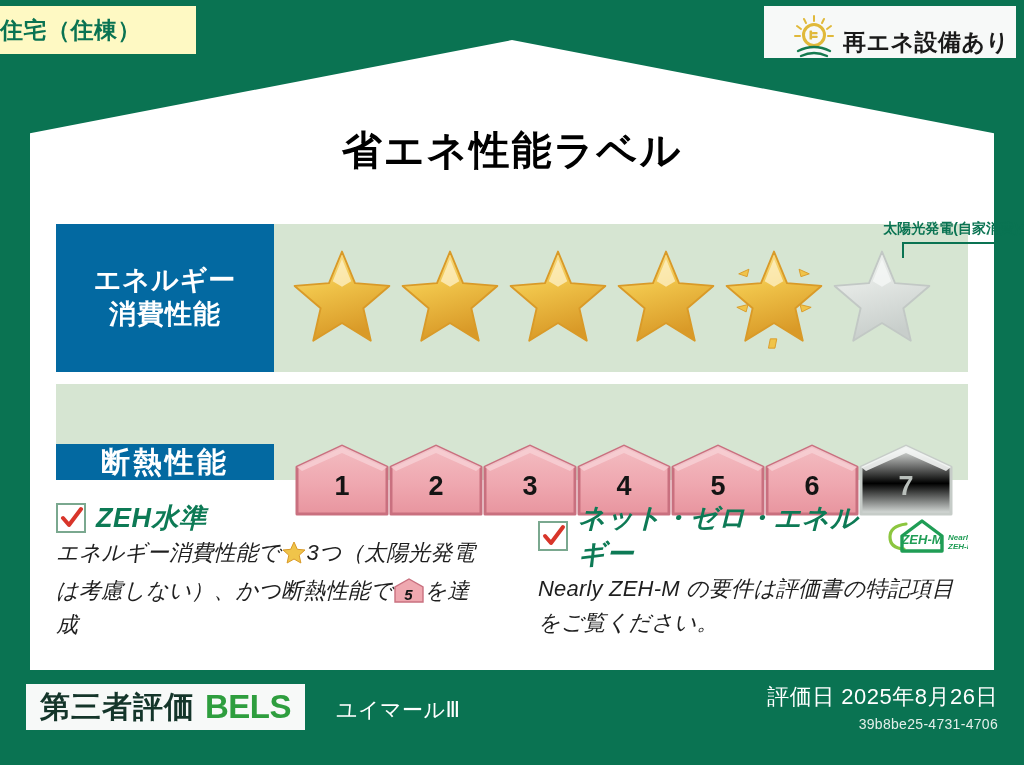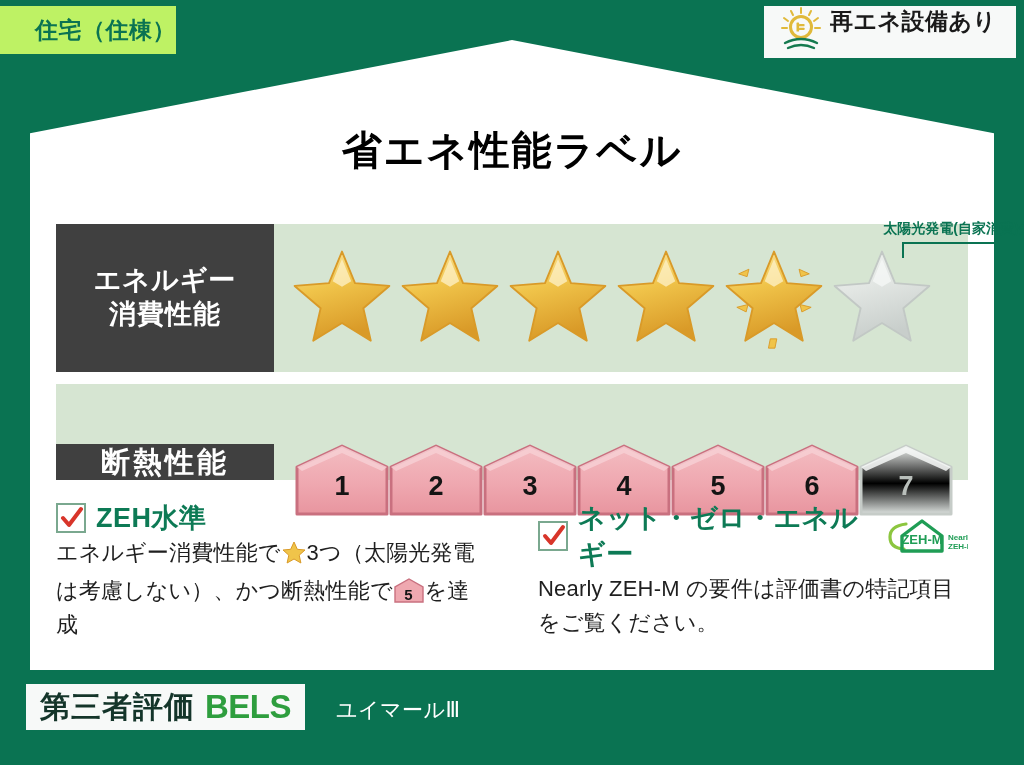--- a/index.html
+++ b/index.html
@@ -7,36 +7,36 @@
     width:1024px;height:765px;
     background:#0a7352;
     font-family:"Liberation Sans","DejaVu Sans",sans-serif;
     overflow:hidden;
     position:relative;
   }
 
   
   .cat-tag{
     position:absolute;left:0;top:6px;
-    width:176px;height:48px;
-    background:#bef264;
-    display:flex;align-items:center;justify-content:flex-end;
+    width:196px;height:48px;
+    background:#fef9c3;
+    display:flex;align-items:center;justify-content:flex-start;
     z-index:6;
   }
   .cat-tag span{
     color:#0a7352;font-size:23px;font-weight:bold;letter-spacing:.5px;
   }
 
   
   .renew-badge{
     position:absolute;right:8px;top:6px;
     height:52px;width:252px;
     background:#f7f9f8;
-    display:flex;align-items:flex-start;
-    padding-left:14px;box-sizing:border-box;
+    display:flex;align-items:flex-end;
+    padding-left:27px;box-sizing:border-box;
     z-index:6;
   }
   .renew-badge .sun-ico{width:46px;height:44px;flex:0 0 46px;}
   .renew-badge .rb-txt{
     color:#1a1a1a;font-size:23px;font-weight:bold;margin-left:6px;letter-spacing:.5px;
   }
 
   
   .card{
     position:absolute;
@@ -66,21 +66,21 @@
 
   
   .perf-row{
     position:absolute;left:26px;width:912px;
     display:flex;background:#d6e5d2;
   }
   .row-energy{top:184px;height:148px;}
   .row-insul{top:344px;height:96px;align-items:flex-end;}
 
   .row-label{
-    flex:0 0 218px;background:#404040;
+    flex:0 0 218px;background:#0369a1;
     display:flex;flex-direction:column;
     align-items:center;justify-content:center;
     color:#fff;font-weight:bold;
   }
   .row-label .l1,.row-label .l2{font-size:27px;letter-spacing:1px;line-height:1.25;}
   .row-label.single .l1{font-size:29px;letter-spacing:3px;}
   .row-body{flex:1;position:relative;}
 
   
   .stars{
@@ -114,20 +114,21 @@
   .house-num{
     position:absolute;left:0;top:28px;width:96px;text-align:center;
     font-size:27px;font-weight:bold;color:#141414;
   }
   .house-wrap.off .house-num{color:#b9bfbb;}
 
   
   .info{
     position:absolute;top:460px;left:26px;width:912px;
     display:flex;
+    font-style:italic;
   }
   .info-col{flex:0 0 50%;box-sizing:border-box;padding-right:24px;}
   .info-col.right{padding-left:26px;padding-right:0;}
 
   .info-head{display:flex;align-items:center;}
   .chk{
     width:30px;height:30px;flex:0 0 30px;
     border:2px solid #7aa88f;background:#fff;
     position:relative;box-sizing:border-box;
   }
@@ -470,13 +471,17 @@
 
   </div>
 </div>
 
 <div class="footer">
   <div class="bels-box">
     <span class="b-jp">第三者評価</span>
     <span class="b-en">BELS</span>
   </div>
   <div class="bldg-name">ユイマールⅢ</div>
+  <div class="f-right">
+    <div class="f-date">評価日 2025年8月26日</div>
+    <div class="f-id">39b8be25-4731-4706</div>
+  </div>
 </div>
 
 </body></html>

